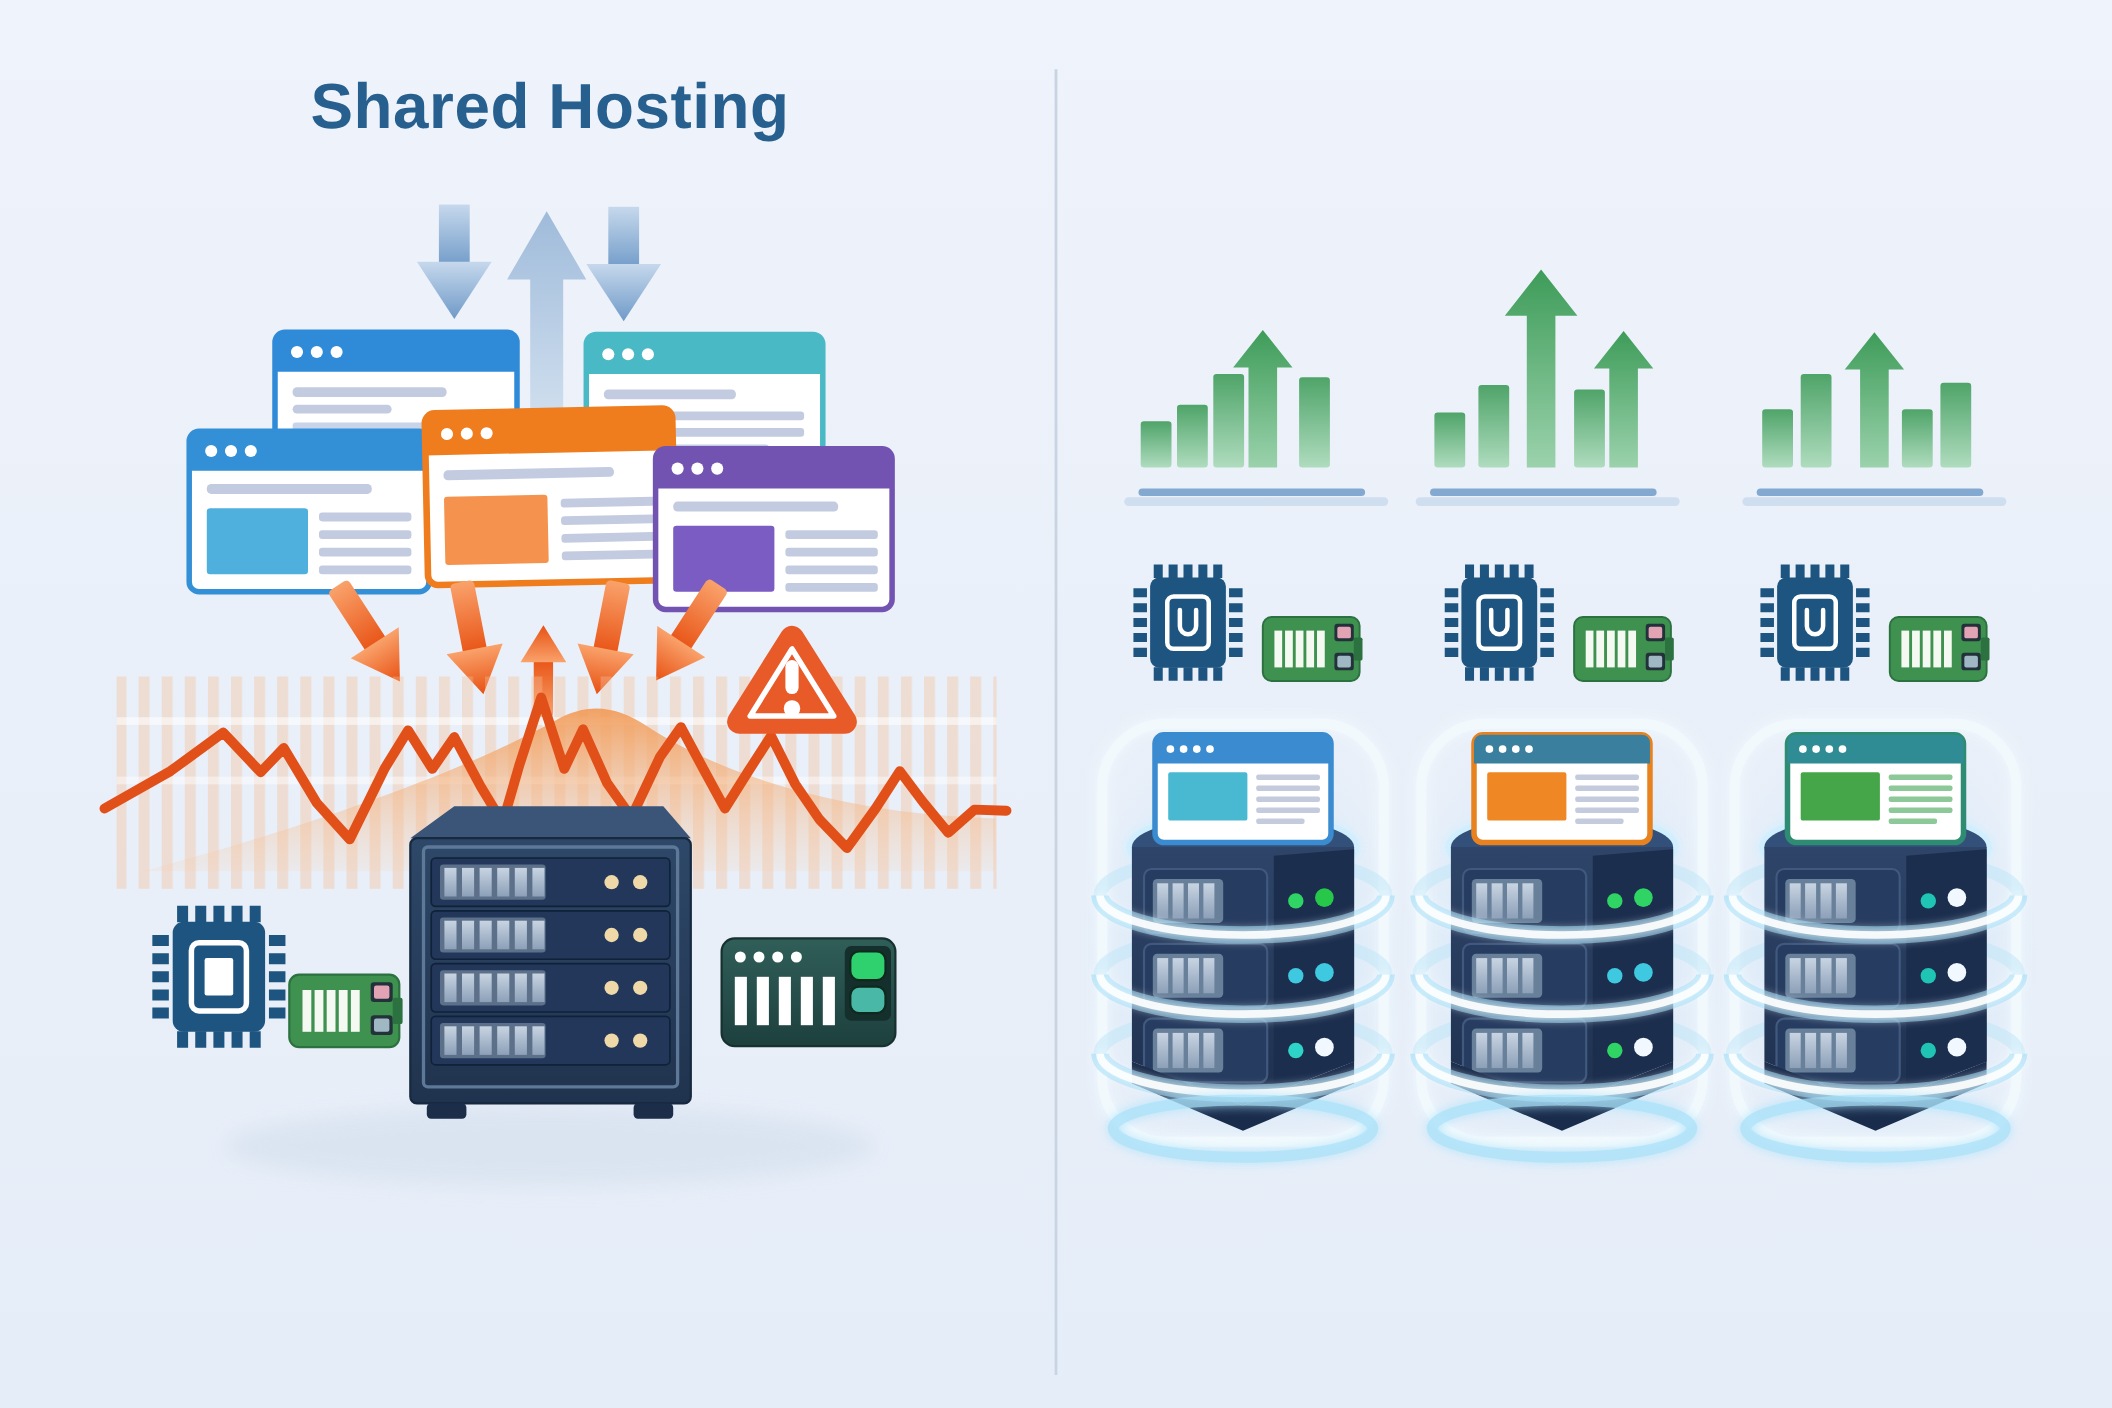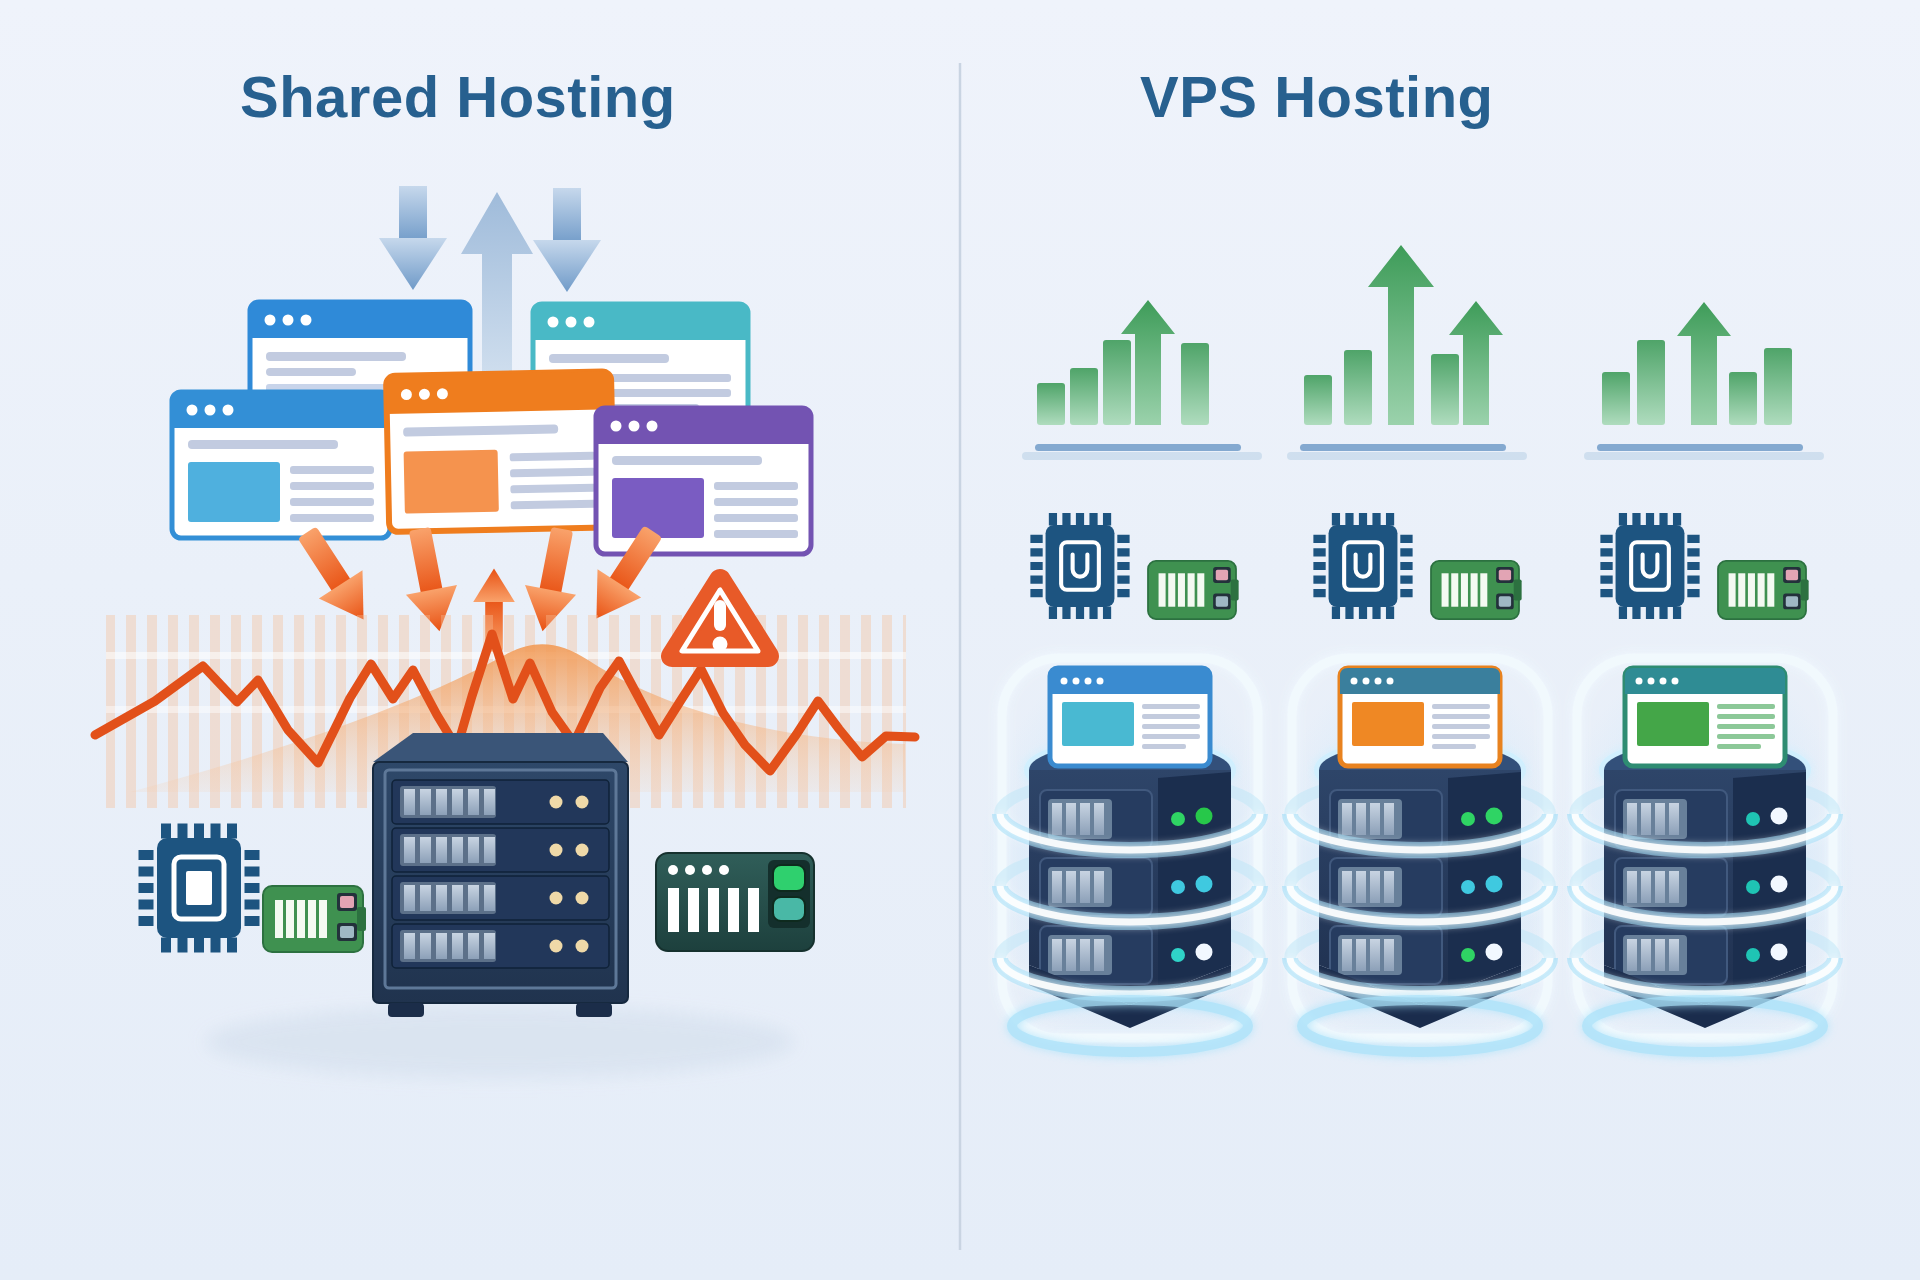--- a/index.html
+++ b/index.html
@@ -3,34 +3,33 @@
 <meta charset="utf-8">
 <style>
   html,body{margin:0;padding:0;}
   .canvas{
     position:relative;width:1920px;height:1280px;overflow:hidden;
     background:linear-gradient(180deg,#EFF3FB 0%,#EAF0F9 45%,#E5EDF8 100%);
     font-family:"Liberation Sans", sans-serif;
   }
   .title{
     position:absolute;top:62px;height:70px;line-height:70px;
-    font-size:58px;font-weight:700;color:#27608F;letter-spacing:.5px;
+    font-size:58px;font-weight:700;color:#27608F;text-align:center;letter-spacing:.5px;
   }
   .title-left{left:240px;width:520px;}
   .title-right{left:1140px;width:480px;}
   svg{position:absolute;left:0;top:0;}
   .pin{stroke:#1D5480;stroke-width:15;stroke-dasharray:10 6.5;fill:none;}
 </style>
 </head>
 <body>
 
 <div class="canvas">
 
   <div class="title title-left">Shared Hosting</div>
-  <div class="title title-right">VPS Hosting</div>
 
   <svg width="1920" height="1280" viewBox="0 0 1920 1280">
     <defs>
       <linearGradient id="gBlueDown" x1="0" y1="0" x2="0" y2="1">
         <stop offset="0" stop-color="#C6D8EC"></stop>
           <stop offset="1" stop-color="#6F9AC8"></stop>
       </linearGradient>
       <linearGradient id="gBlueUp" x1="0" y1="0" x2="0" y2="1">
         <stop offset="0" stop-color="#9FBBDA"></stop>
           <stop offset="1" stop-color="#E2ECF6"></stop>

